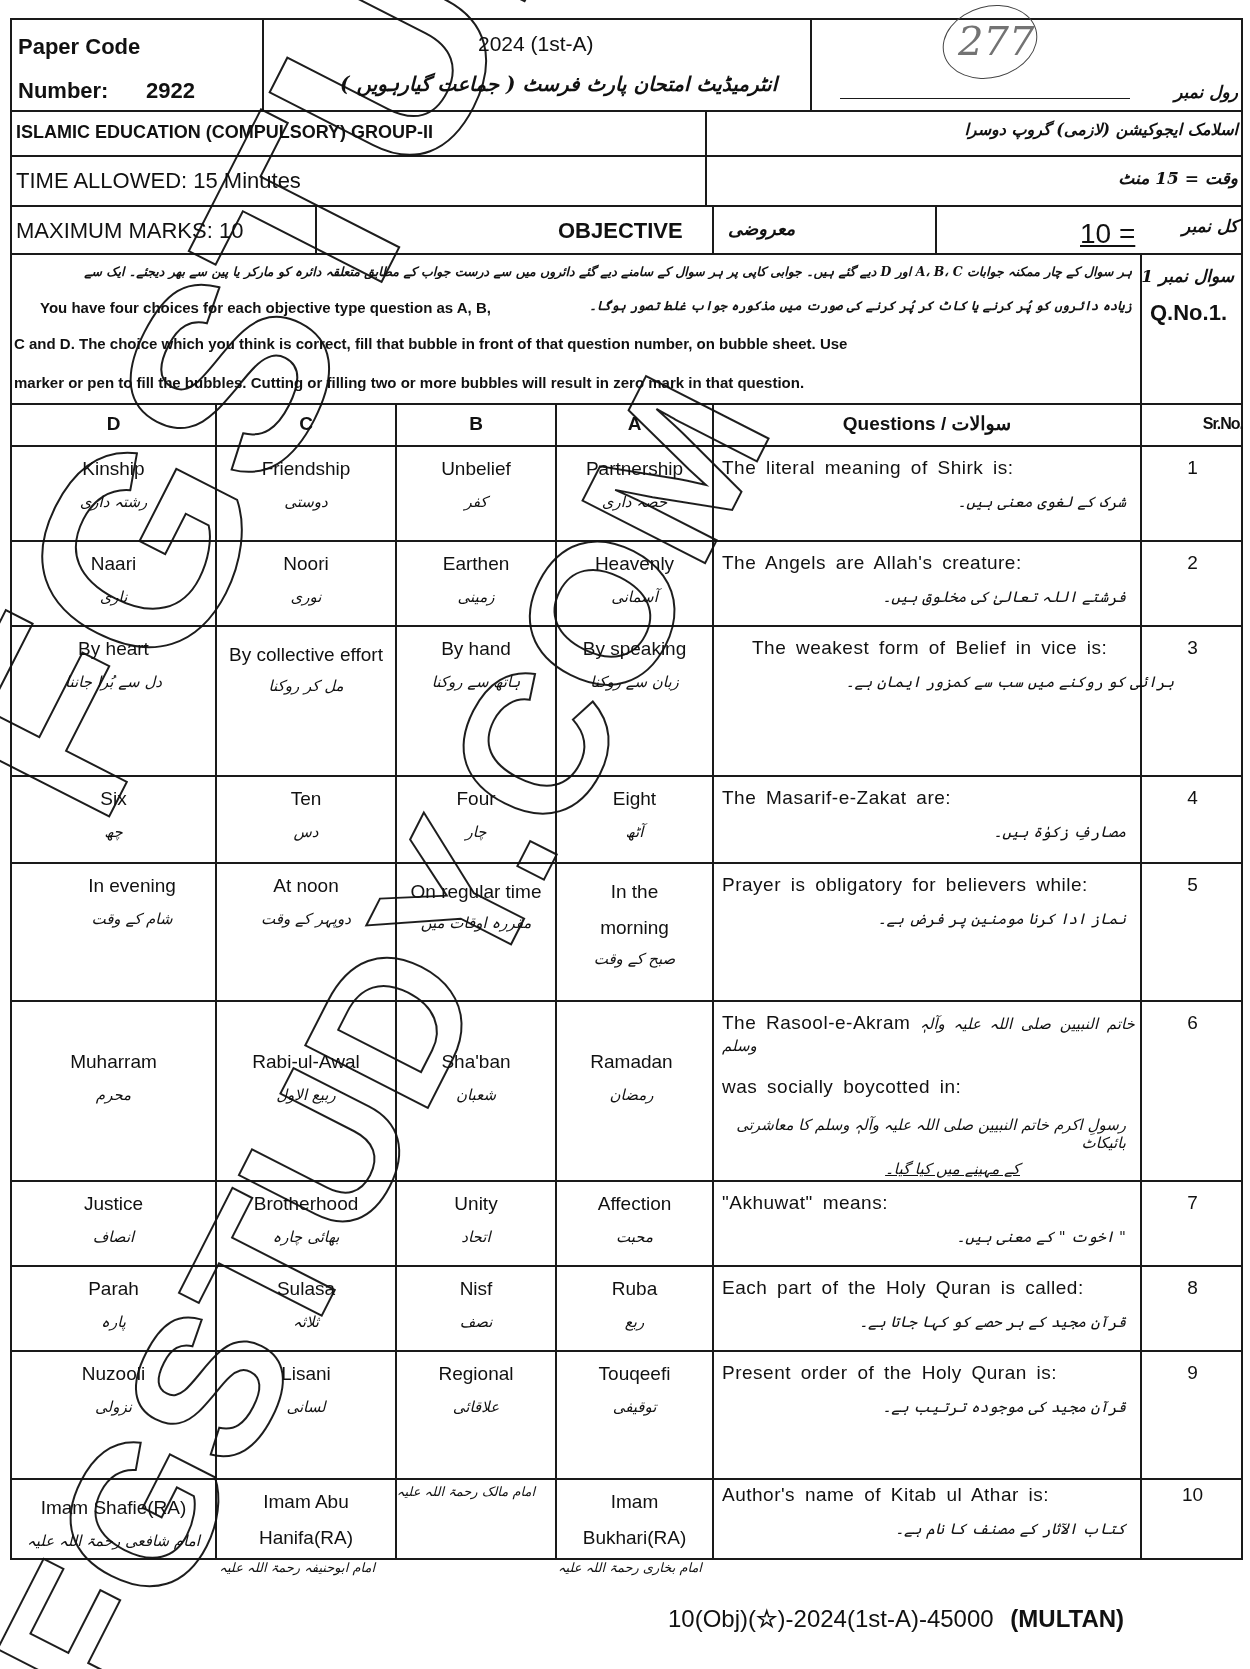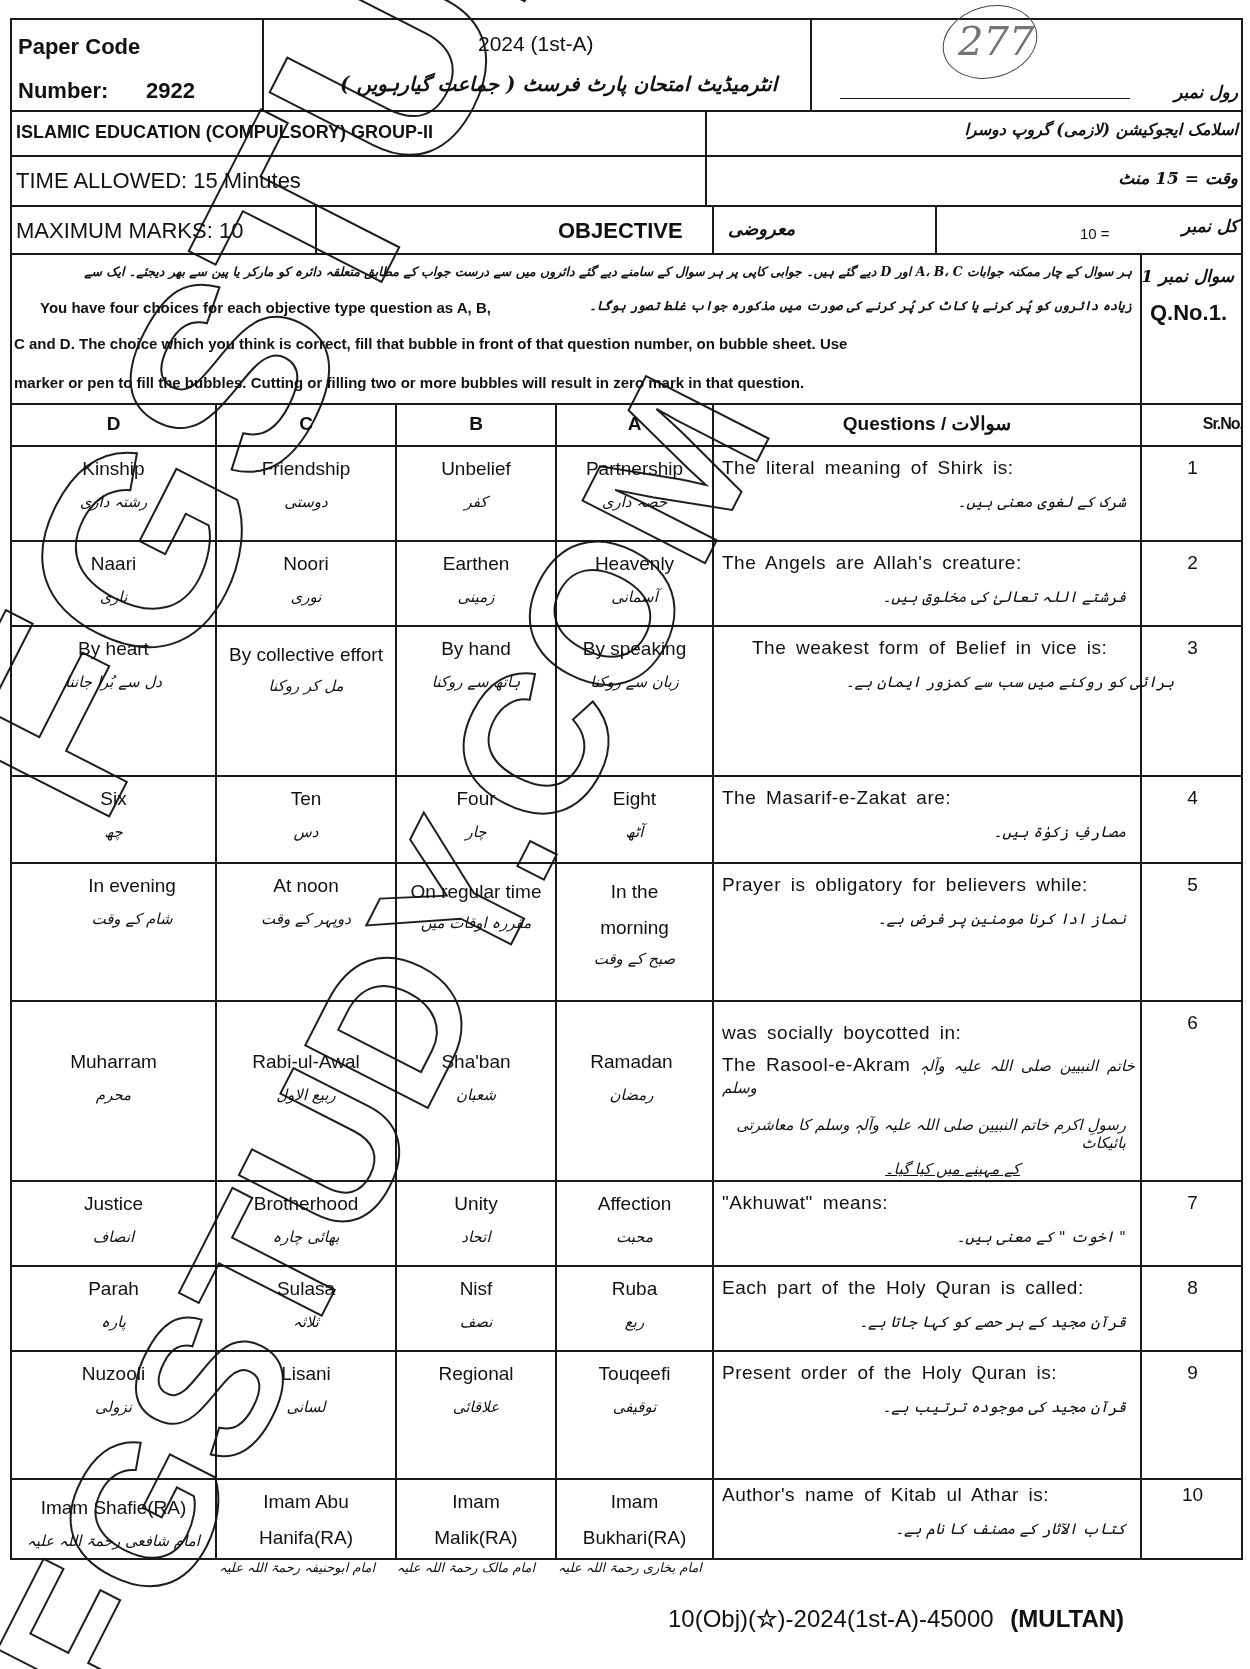--- a/index.html
+++ b/index.html
@@ -51,21 +51,21 @@
 
 <div class="txt bold" style="left:16px;top:122px;font-size:18px;">ISLAMIC EDUCATION  (COMPULSORY)   GROUP-II</div>
 <div class="txt urdu bold" style="right:12px;top:120px;font-size:16px;">اسلامک ایجوکیشن (لازمی)   گروپ دوسرا</div>
 
 <div class="txt" style="left:16px;top:168px;font-size:22px;">TIME ALLOWED: 15 Minutes</div>
 <div class="txt urdu bold" style="right:12px;top:168px;font-size:17px;">وقت = 15 منٹ</div>
 
 <div class="txt" style="left:16px;top:218px;font-size:22px;">MAXIMUM MARKS: 10</div>
 <div class="txt bold" style="left:558px;top:218px;font-size:22px;">OBJECTIVE</div>
 <div class="txt urdu bold" style="left:728px;top:218px;font-size:18px;">معروضی</div>
-<div class="txt" style="left:1080px;top:225px;font-size:15px;">10  =</div>
+<div class="txt" style="left:1080px;top:218px;font-size:28px;text-decoration:underline;">10  =</div>
 <div class="txt urdu bold" style="right:12px;top:216px;font-size:17px;">کل نمبر</div>
 
 <div class="abs" style="left:10px;top:255px;width:1233px;height:150px;border:2px solid #1a1a1a;border-top:none;"></div>
 <div class="vline" style="left:1140px;top:255px;height:150px;"></div>
 <div class="txt urdu bold" style="right:118px;top:264px;font-size:12.5px;width:1110px;overflow:hidden;">ہر سوال کے چار ممکنہ جوابات A، B، C اور D دیے گئے ہیں۔ جوابی کاپی پر ہر سوال کے سامنے دیے گئے دائروں میں سے درست جواب کے مطابق متعلقہ دائرہ کو مارکر یا پین سے بھر دیجئے۔ ایک سے</div>
 <div class="txt bold" style="left:40px;top:299px;font-size:15px;">You have four choices for each objective type question as A, B,</div>
 <div class="txt urdu bold" style="right:118px;top:298px;font-size:12.5px;">زیادہ دائروں کو پُر کرنے یا کاٹ کر پُر کرنے کی صورت میں مذکورہ جواب غلط تصور ہوگا۔</div>
 <div class="txt bold" style="left:14px;top:335px;font-size:15px;">C and D.  The choice which you think is correct, fill that bubble in front of that question number, on bubble sheet. Use</div>
 <div class="txt bold" style="left:14px;top:374px;font-size:15px;">marker or pen to fill the bubbles. Cutting or filling  two or more bubbles will result in zero mark in that question.</div>
 <div class="txt urdu bold" style="right:16px;top:266px;font-size:17px;">سوال نمبر 1</div>
@@ -217,22 +217,22 @@
   </div>
 <div class="cell" style="left:397px;top:1040px;width:158px;">
     <span class="en">Sha'ban</span>
     <span class="ur">شعبان</span>
   </div>
 <div class="cell" style="left:557px;top:1040px;width:149px;">
     <span class="en">Ramadan</span>
     <span class="ur">رمضان</span>
   </div>
 <div class="qcell" style="left:714px;top:1002px;width:426px;">
+  <span class="en" style="margin-top:10px;"><span>The Rasool-e-Akram</span> <span class="urdu" style="font-size:15px;">خاتم النبیین صلی اللہ علیہ وآلہٖ وسلم</span></span>
   <span class="en" style="margin-top:20px;">was socially boycotted in:</span>
-  <span class="en" style="margin-top:10px;"><span>The Rasool-e-Akram</span> <span class="urdu" style="font-size:15px;">خاتم النبیین صلی اللہ علیہ وآلہٖ وسلم</span></span>
   <span class="ur" style="margin-top:18px;">رسولِ اکرم خاتم النبیین صلی اللہ علیہ وآلہٖ وسلم کا معاشرتی بائیکاٹ</span>
   <span class="ur" style="margin-top:8px;padding-right:120px;text-decoration:underline;">کے مہینے میں کیا گیا۔</span>
 </div>
 <div class="srcell" style="left:1142px;top:1002px;width:101px;">6</div>
 
 <div class="cell" style="left:12px;top:1182px;width:203px;">
     <span class="en">Justice</span>
     <span class="ur">انصاف</span>
   </div>
 <div class="cell" style="left:217px;top:1182px;width:178px;">
@@ -299,21 +299,20 @@
 
 <div class="cell" style="left:12px;top:1480px;width:203px;">
     <span class="en" style="margin-top:16px;">Imam Shafie(RA)</span>
     <span class="ur">امام شافعی رحمۃ اللہ علیہ</span>
   </div>
 <div class="cell" style="left:237px;top:1480px;width:138px;white-space:normal;">
     <span class="en" style="margin-top:4px;line-height:1.9;">Imam Abu Hanifa(RA)</span>
     <span class="ur" style="margin-top:4px;font-size:13px;white-space:nowrap;">امام ابوحنیفہ رحمۃ اللہ علیہ</span>
   </div>
 <div class="cell" style="left:417px;top:1480px;width:118px;white-space:normal;">
-    <span class="en" style="margin-top:4px;line-height:1.9;">Imam Malik(RA)</span>
     <span class="ur" style="margin-top:4px;font-size:13px;white-space:nowrap;">امام مالک رحمۃ اللہ علیہ</span>
   </div>
 <div class="cell" style="left:567px;top:1480px;width:135px;white-space:normal;">
     <span class="en" style="margin-top:4px;line-height:1.9;">Imam Bukhari(RA)</span>
     <span class="ur" style="margin-top:4px;font-size:13px;white-space:nowrap;">امام بخاری رحمۃ اللہ علیہ</span>
   </div>
 <div class="qcell" style="left:714px;top:1480px;width:426px;">
     <span class="en" style="margin-top:4px;">Author's name of Kitab ul Athar is:</span>
     <span class="ur">کتاب الآثار کے مصنف کا نام ہے۔</span>
   </div>

